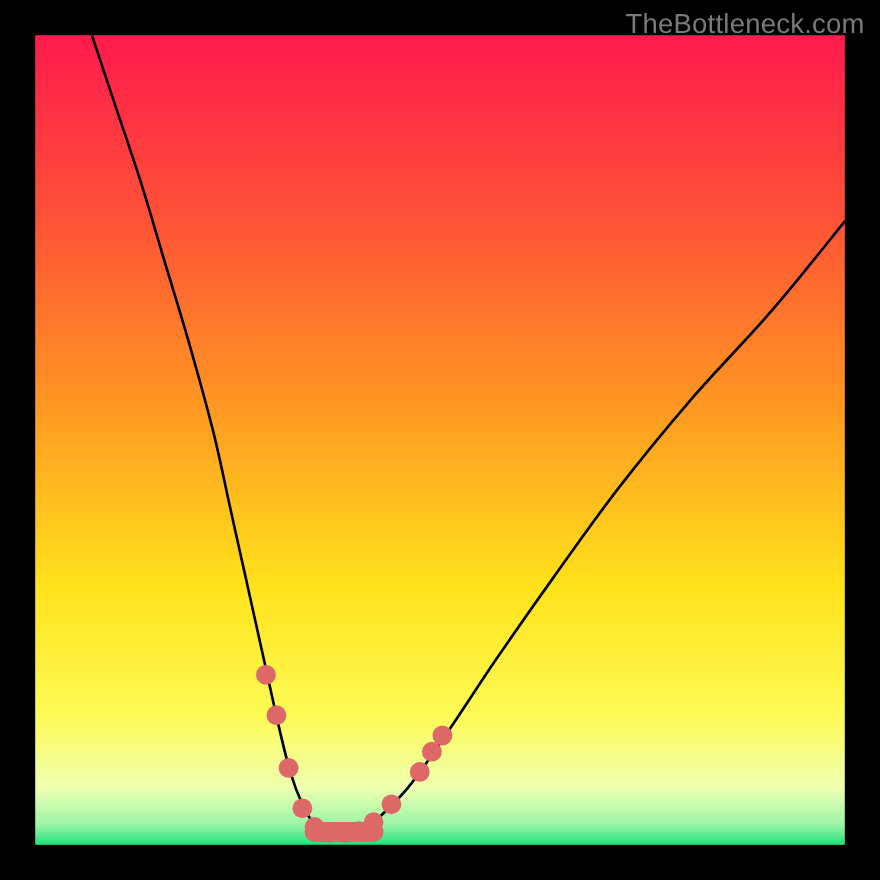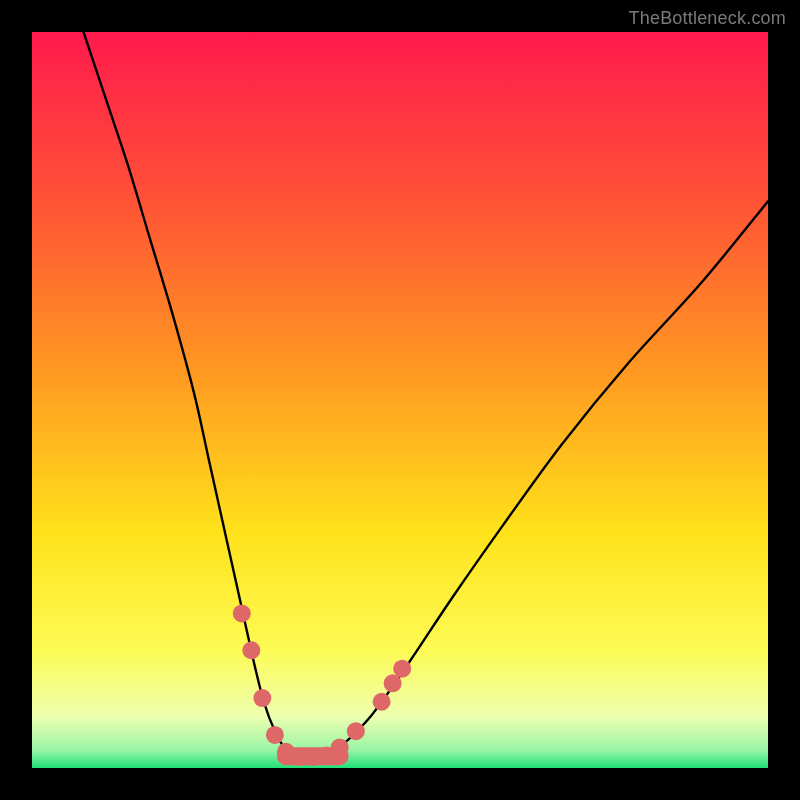--- a/index.html
+++ b/index.html
@@ -34,21 +34,21 @@
       var(--c5) 93%,
       var(--c6) 97.5%,
       var(--c7) 100%
     );
   }
   .watermark {
     position: absolute;
     top: 8px;
     right: 14px;
     font-family: Arial, Helvetica, sans-serif;
-    font-size: 18px;
+    font-size: 25px;
     font-weight: 500;
     color: #7a7a7a;
     letter-spacing: 0.2px;
   }
   svg.curve {
     position: absolute;
     left: 0;
     top: 0;
     width: 736px;
     height: 736px;

